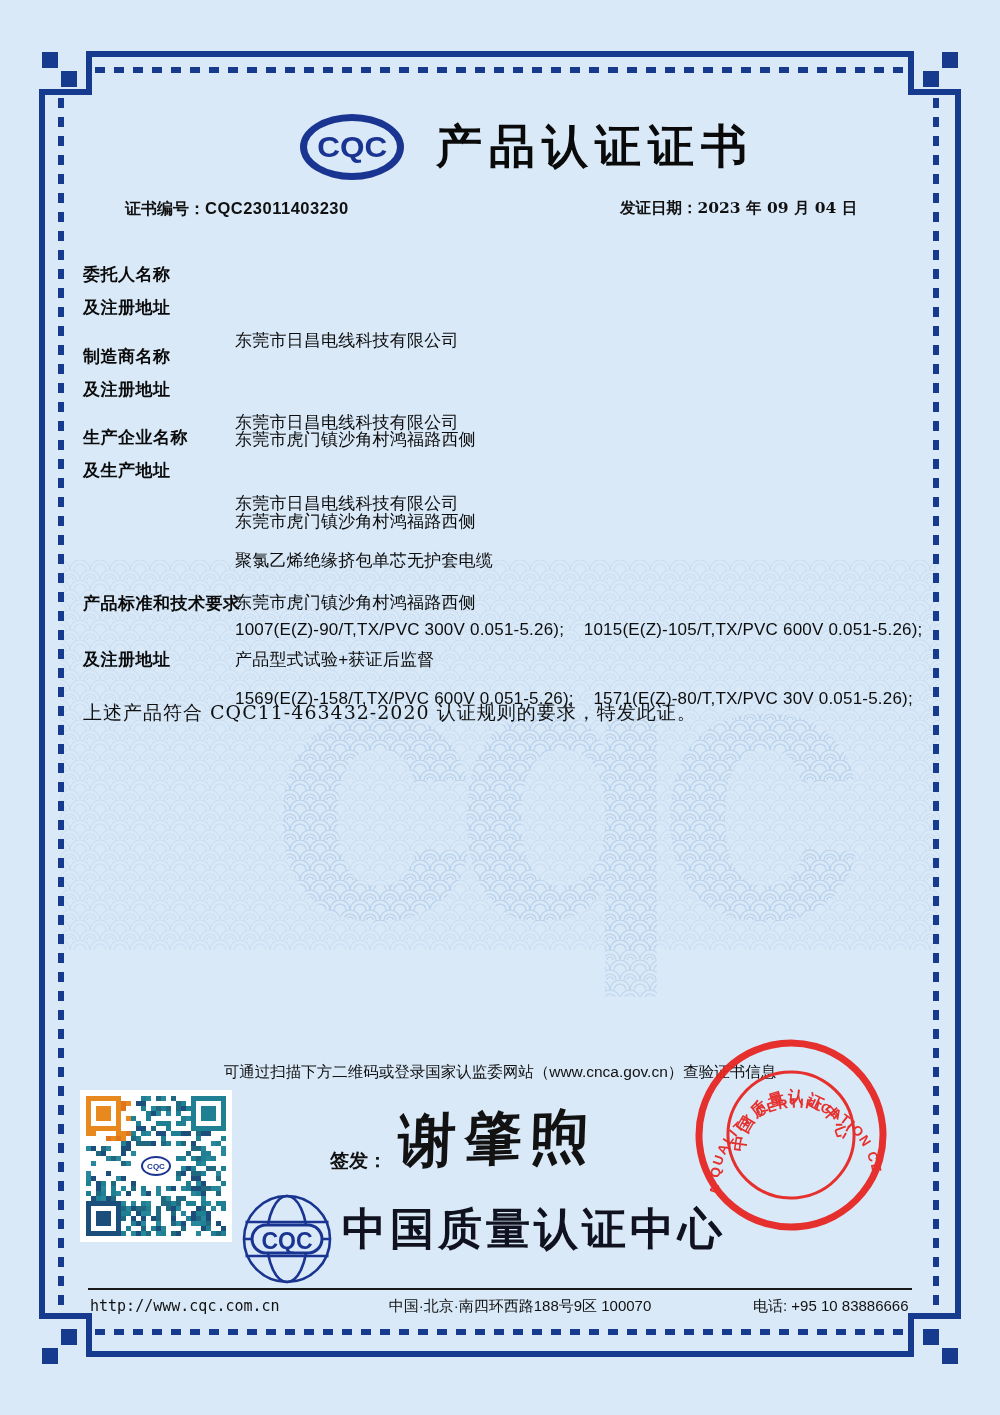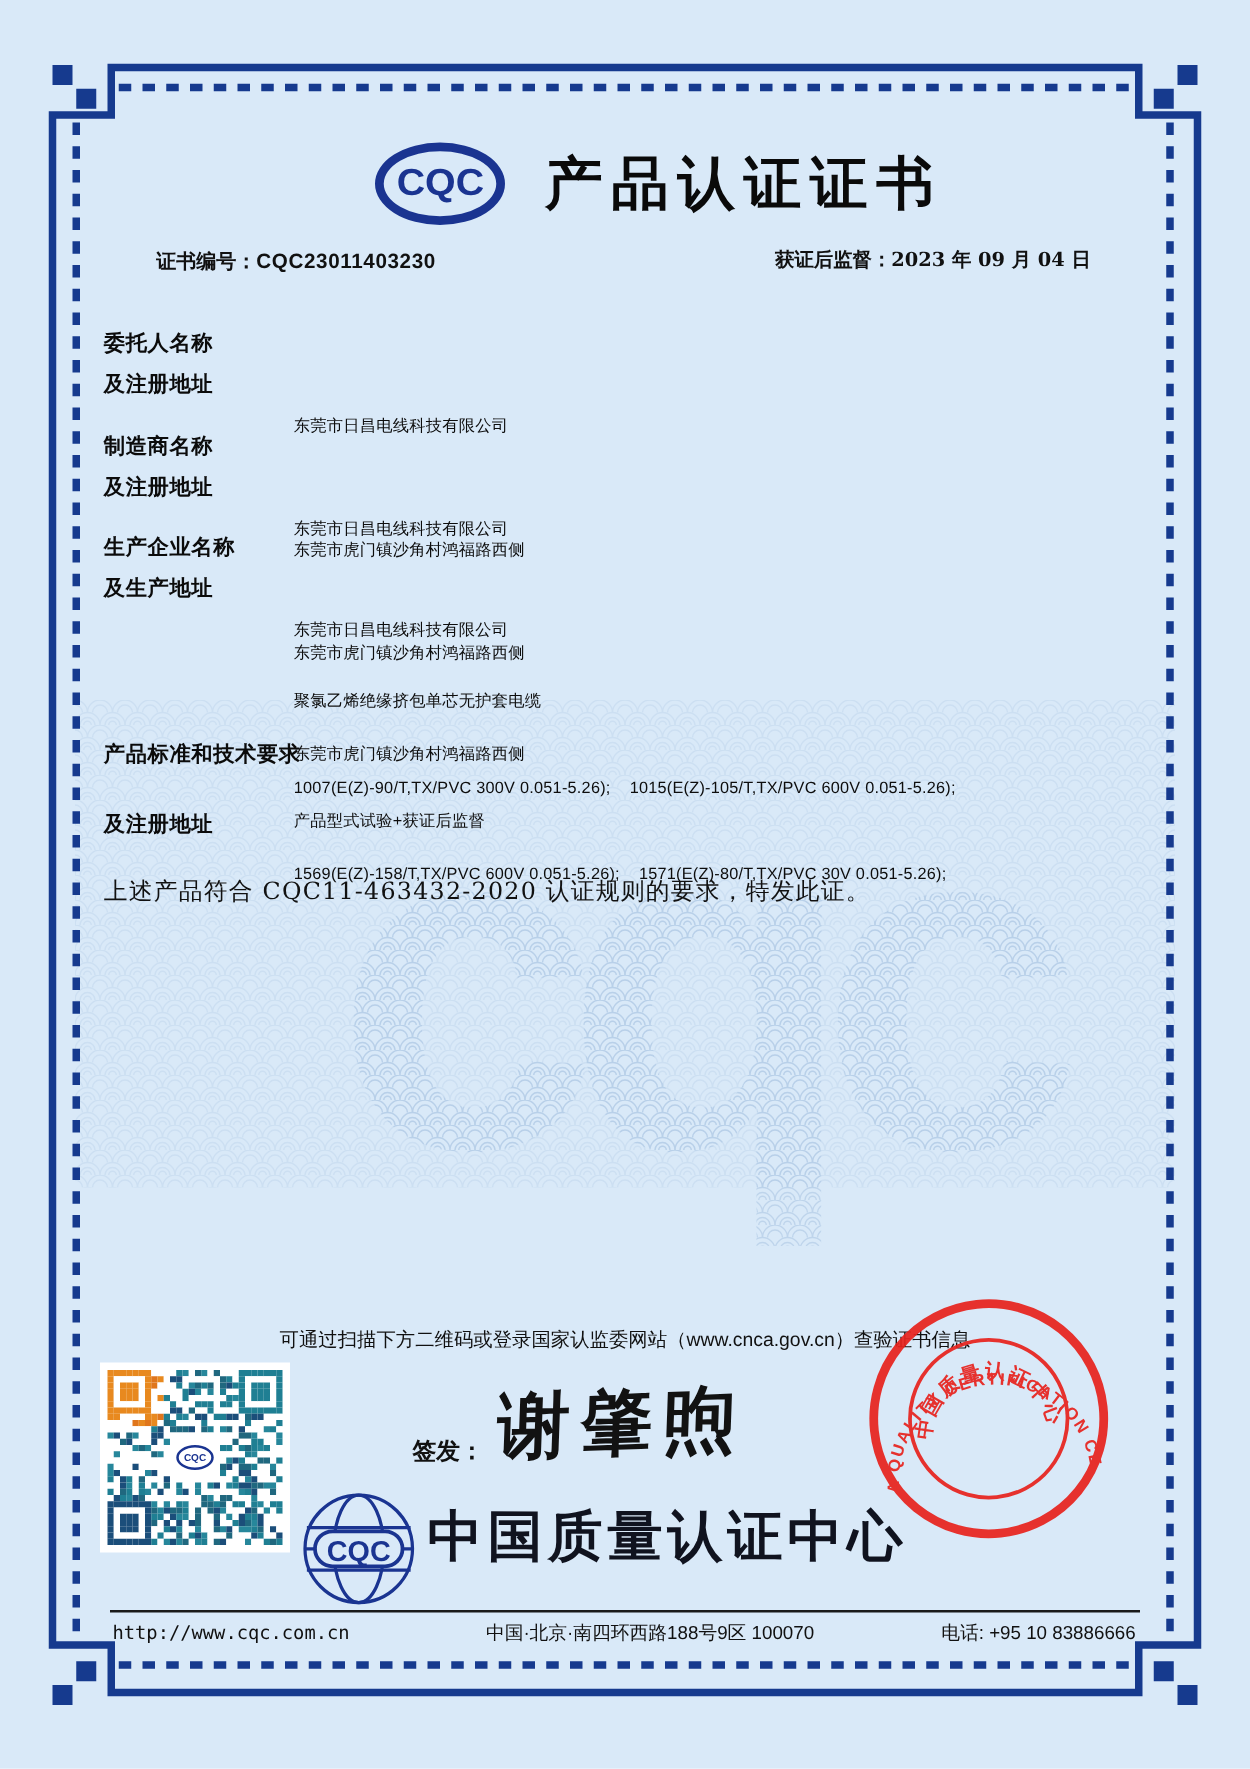--- a/index.html
+++ b/index.html
@@ -21,21 +21,21 @@
 
   .kai { font-family:"DejaVu Serif", serif; }
 
   .certno { left:125px; top:199px; font-size:16px; }
   .certno .lbl { font-weight:700; }
   .certno .num { font-family:"Liberation Sans", sans-serif; font-weight:700; font-size:16.5px; letter-spacing:0.5px; }
 
   .dates { left:620px; top:196px; font-size:15.5px; line-height:24px; font-weight:700; }
 
   .field-label { font-size:17px; font-weight:700; color:#0b0b0b; letter-spacing:0.5px; }
-  .field-value { font-size:13px; color:#0d0d0d; letter-spacing:0.2px; white-space:pre; }
+  .field-value { font-size:17px; color:#0d0d0d; letter-spacing:0.2px; white-space:pre; }
   .lh33 { line-height:33px; }
   .lh23 { line-height:23px; }
 
   .statement { left:83px; font-size:19px; letter-spacing:1px; font-weight:400; }
 
   .verify-note { left:0; right:0; top:1062px; text-align:center; font-size:15.5px; }
 
   .sign-label { left:330px; top:1148px; font-size:19px; font-weight:700; }
   .signature { left:398px; top:1100px; font-size:58px; font-weight:600; letter-spacing:8px;
                font-family:"DejaVu Serif", serif; transform:rotate(-2deg) skewX(-4deg); color:#121212; }
@@ -108,21 +108,21 @@
   <div class="abs logo-oval">
     <span>CQC</span>
   </div>
   <div class="abs title">产品认证证书</div>
 
   <div class="abs certno">
     <span class="lbl kai">证书编号：</span><span class="num">CQC23011403230</span>
   </div>
 
   <div class="abs dates kai">
-    <div><span>获证后监督：</span><span>2023 年 09 月 04 日</span></div>
+    <div><span>发证日期：</span><span>2023 年 09 月 04 日</span></div>
   </div>
 
   <div class="abs field-label lh33" style="left:83px; top:258px;">
     <div>委托人名称</div>
     <div>及注册地址</div>
   </div>
   <div class="abs field-value lh33" style="left:235px; top:258px;">
     <div>东莞市日昌电线科技有限公司</div>
     <div>东莞市虎门镇沙角村鸿福路西侧</div>
   </div>

